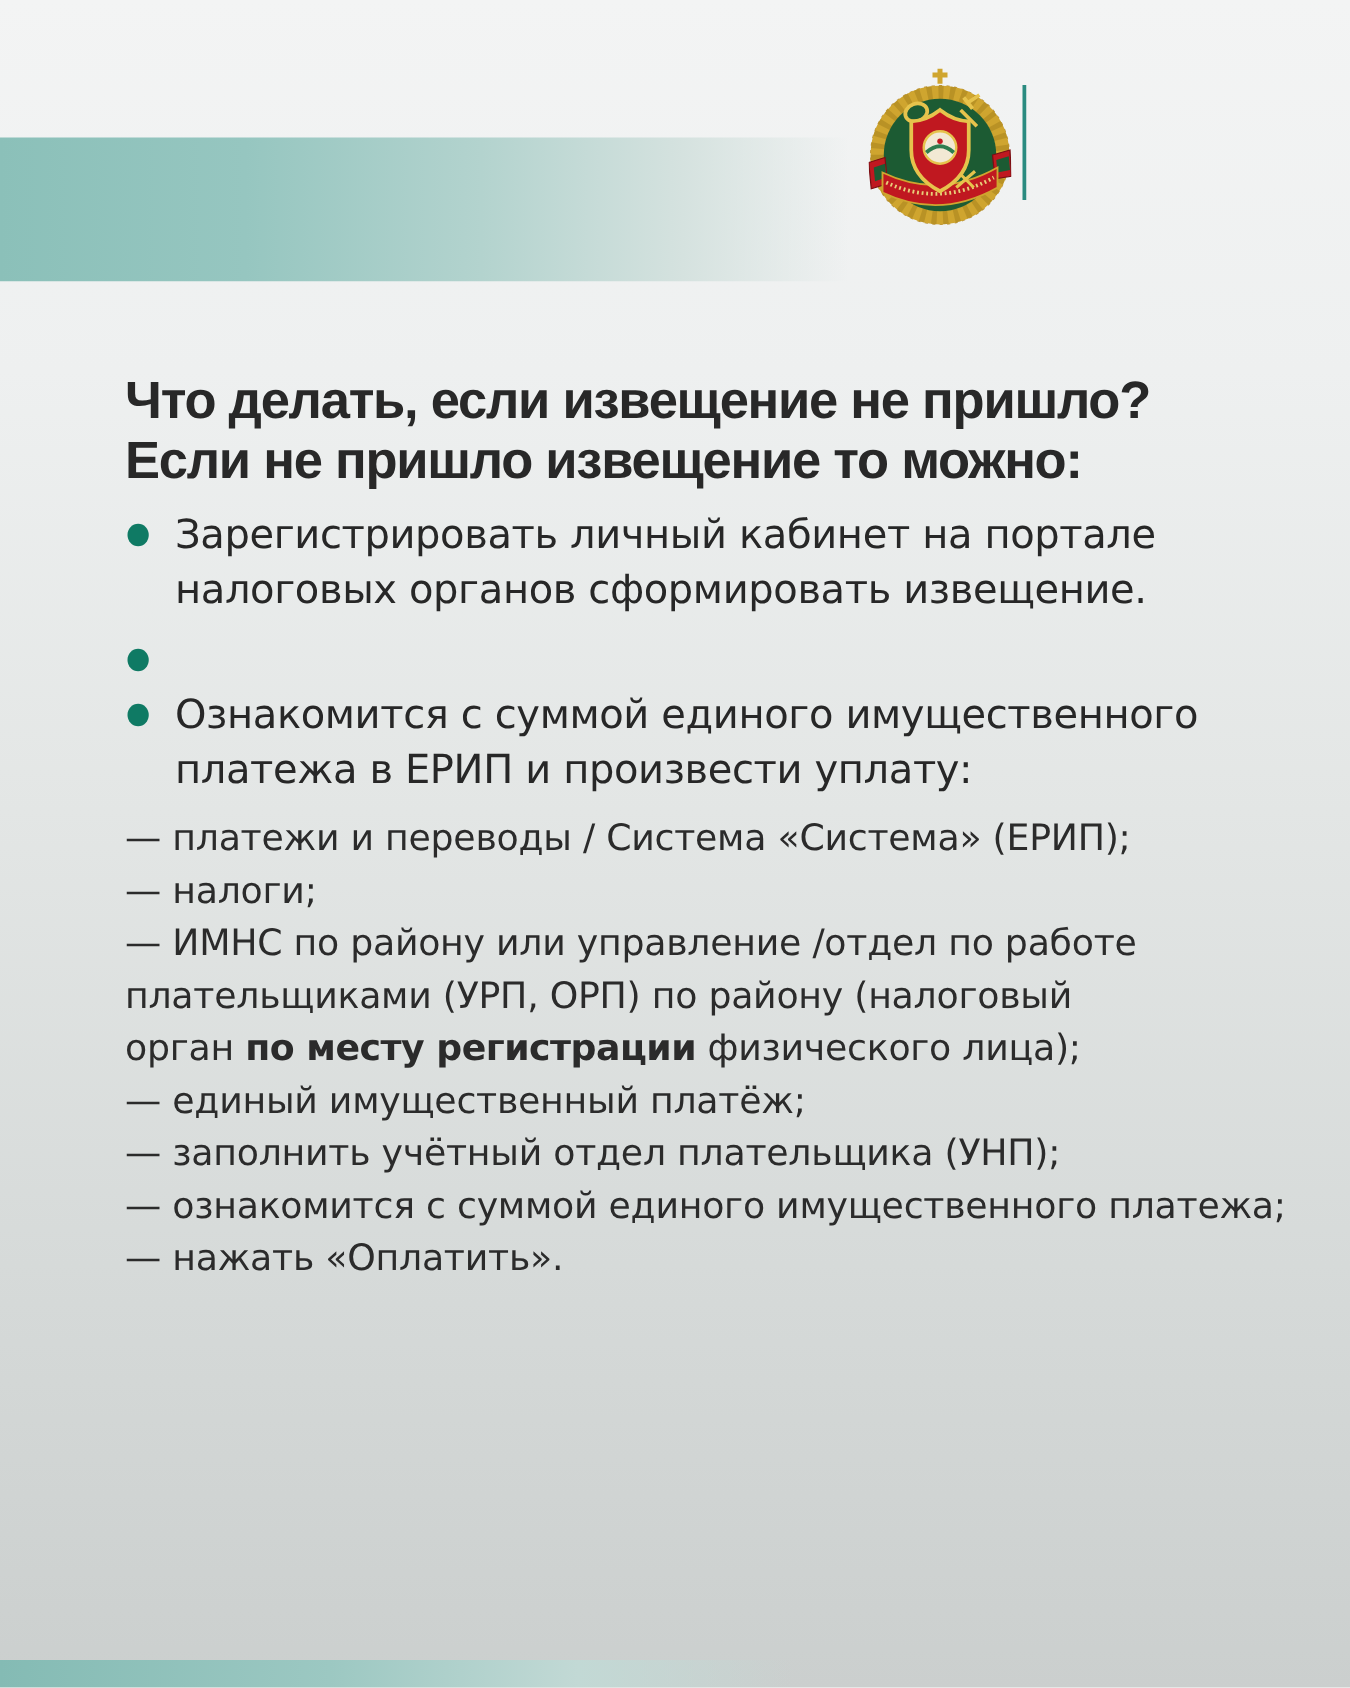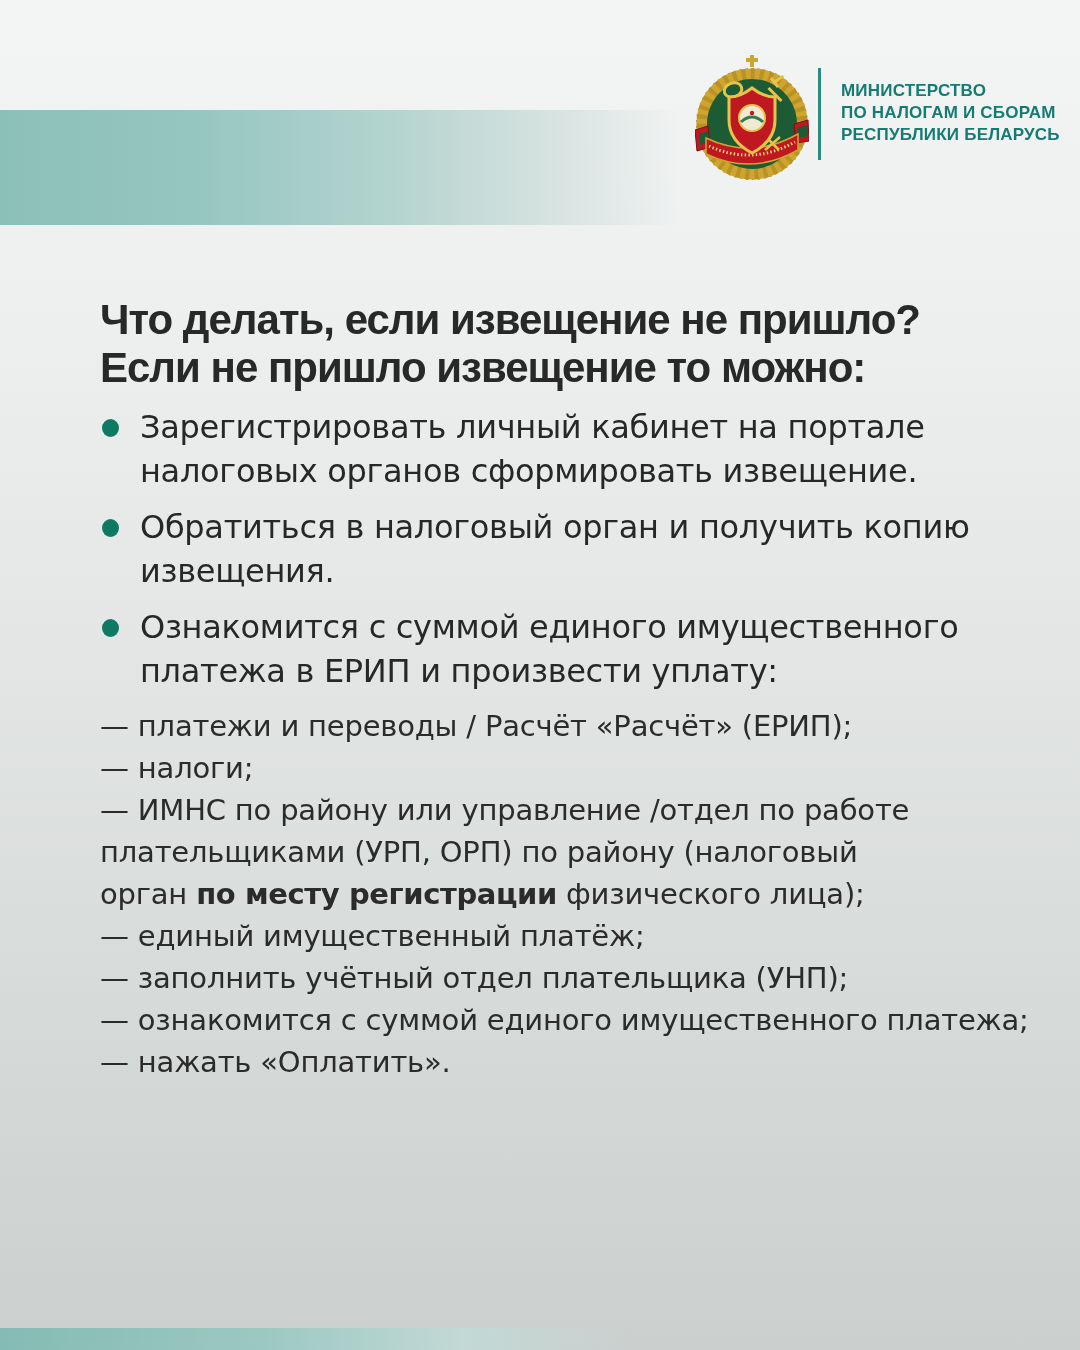--- a/index.html
+++ b/index.html
@@ -84,51 +84,44 @@
       <path d="M70 96 l15 -13 m-13 1 l12 12" stroke="#e6c34c" stroke-width="2.5" fill="none"></path>
 
       <path d="M57 34 C66 41 74 43 80 43 L80 66 Q80 87 57 99 Q34 87 34 66 L34 43 C40 43 48 41 57 34 Z" fill="#c01820" stroke="#e6c34c" stroke-width="3"></path>
       <circle cx="57" cy="64" r="13" fill="#f2e9d4" stroke="#e6c34c" stroke-width="2"></circle>
       <path d="M46 68 Q57 58 68 68" stroke="#2e7d4f" fill="none" stroke-width="3"></path>
       <circle cx="57" cy="59" r="2.2" fill="#c01820"></circle>
     </svg>
 
     <div class="divider"></div>
 
-    <div class="ministry">
-      <div class="ministry-line">МИНИСТЕРСТВО</div>
-      <div class="ministry-line">ПО НАЛОГАМ И СБОРАМ</div>
-      <div class="ministry-line">РЕСПУБЛИКИ БЕЛАРУСЬ</div>
-    </div>
   </div>
 
   <div class="content">
     <div class="title">Что делать, если извещение не пришло?</div>
     <div class="title">Если не пришло извещение то можно:</div>
 
     <ul class="bullet-list">
         <li class="bullet-item">
           <span class="dot"></span>
           <span class="bullet-text">Зарегистрировать личный кабинет на портале
 налоговых органов сформировать извещение.</span>
         </li>
         <li class="bullet-item">
           <span class="dot"></span>
-          <span class="bullet-text">Обратиться в налоговый орган и получить копию
-извещения.</span>
         </li>
         <li class="bullet-item">
           <span class="dot"></span>
           <span class="bullet-text">Ознакомится с суммой единого имущественного
 платежа в ЕРИП и произвести уплату:</span>
         </li>
       </ul>
 
     <div class="steps">
-        <div class="step-line"><span>— платежи и переводы / Расчёт «Расчёт» (ЕРИП);</span></div>
+        <div class="step-line"><span>— платежи и переводы / Система «Система» (ЕРИП);</span></div>
         <div class="step-line"><span>— налоги;</span></div>
         <div class="step-line"><span>— ИМНС по району или управление /отдел по работе
 плательщиками (УРП, ОРП) по району (налоговый
 орган </span><b>по месту регистрации</b><span> физического лица);</span></div>
         <div class="step-line"><span>— единый имущественный платёж;</span></div>
         <div class="step-line"><span>— заполнить учётный отдел плательщика (УНП);</span></div>
         <div class="step-line"><span>— ознакомится с суммой единого имущественного платежа;</span></div>
         <div class="step-line"><span>— нажать «Оплатить».</span></div>
       </div>
   </div>

